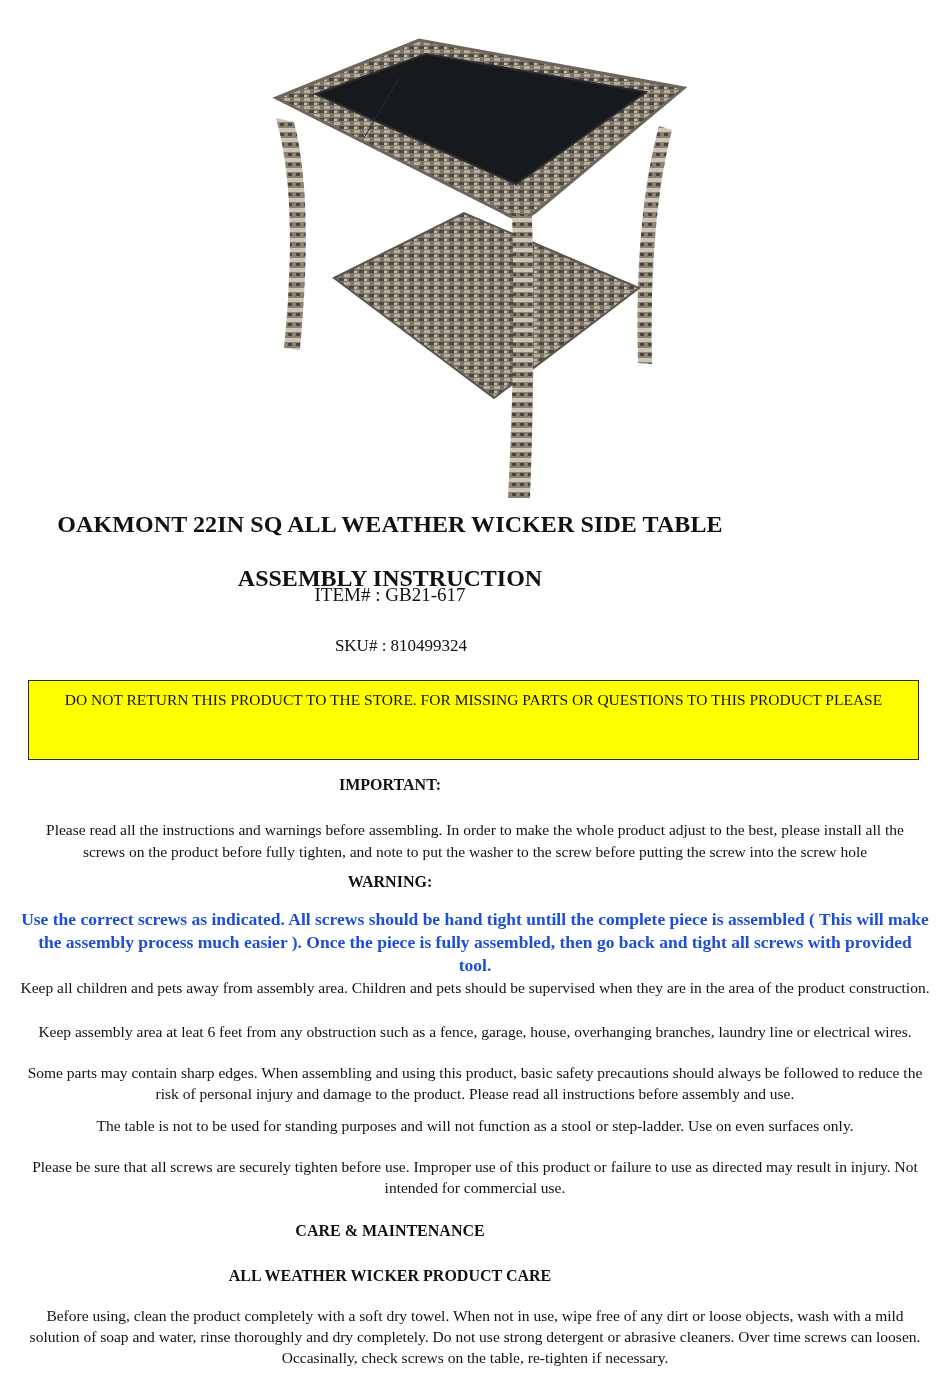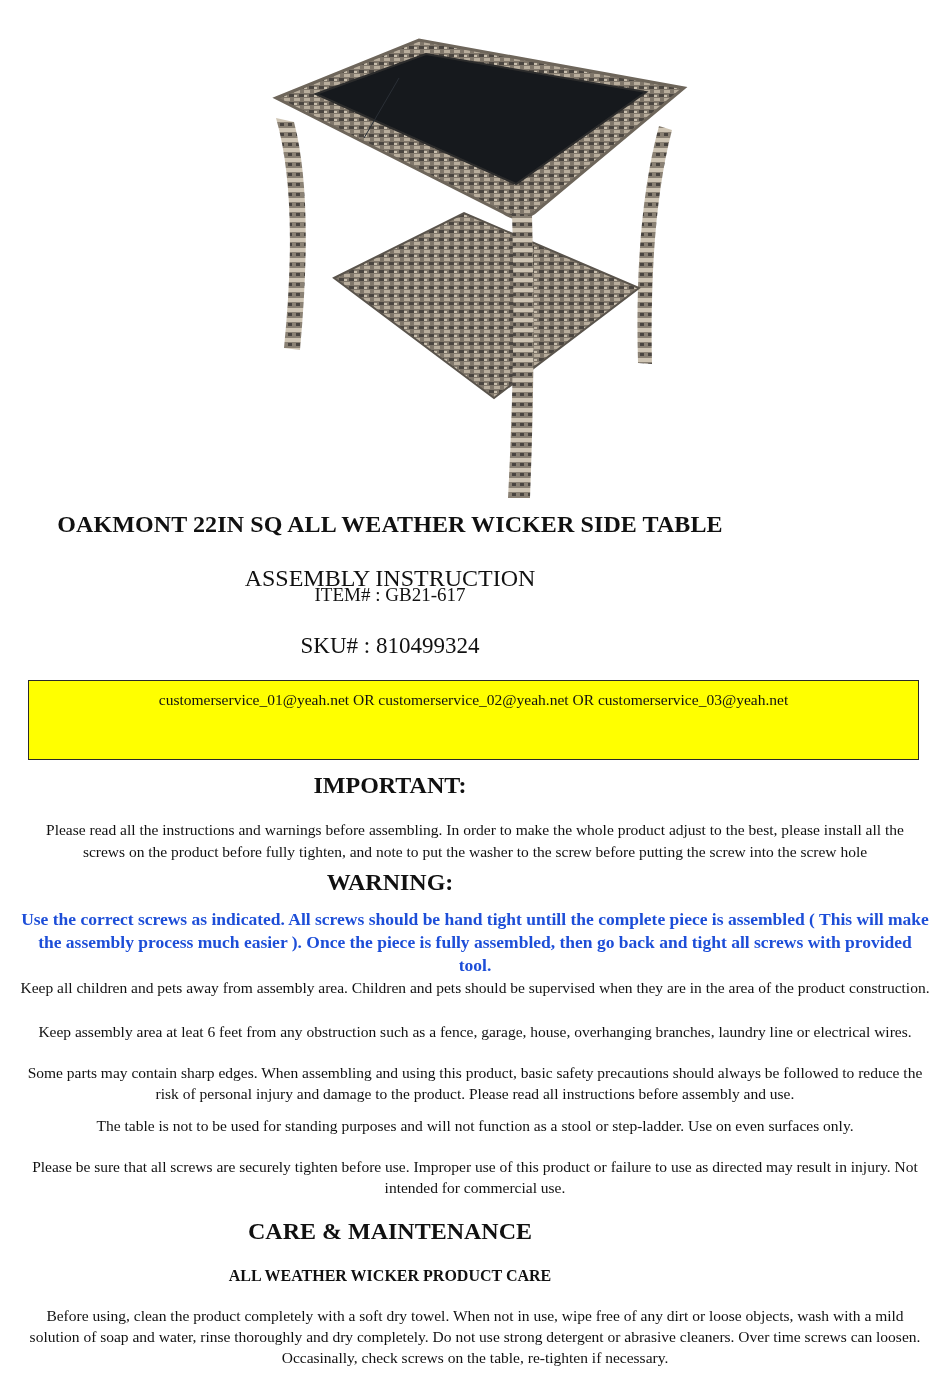--- a/index.html
+++ b/index.html
@@ -20,41 +20,41 @@
       width: 440px; height: 482px;
     }
 
     .title {
       top: 508px;
       font-size: 24px; font-weight: bold; letter-spacing: 0.1px;
       line-height: 32px;
     }
     .subtitle {
       top: 562px;
-      font-size: 24px; line-height: 32px;
+      font-size: 24px; line-height: 32px; font-weight: bold;
     }
     .item-line { top: 582px; font-size: 19px; line-height: 26px; }
-    .sku-line { top: 633px; font-size: 23px; line-height: 26px; }
+    .sku-line { top: 633px; font-size: 17px; line-height: 26px; padding-left: 11px; }
 
     .notice-box {
       position: absolute;
       left: 28px; top: 680px;
       width: 891px; height: 80px;
       background: #ffff00;
       border: 1px solid #2a2a2a;
       box-sizing: border-box;
       text-align: center;
       font-size: 15.5px;
       line-height: 20px;
       padding-top: 9px;
     }
     .notice-box div { white-space: nowrap; }
 
     .heading {
-      font-size: 24px; font-weight: bold; line-height: 30px;
+      font-size: 16px; font-weight: bold; line-height: 30px;
     }
     .h-important { top: 770px; }
     .p-important {
       position: absolute; left: 28px; width: 894px;
       top: 807px; height: 55px; overflow: hidden;
       text-align: center; font-size: 15.5px; line-height: 22px; margin-top: 12px;
     }
     .h-warning { top: 867px; }
     .p-red {
       position: absolute; left: 20px; width: 910px;
@@ -109,21 +109,21 @@
     <path d="M258 195 Q262 330 254 480 L276 480 Q282 330 278 198 Z" fill="url(#wickV)"></path>
   </svg>
 </div>
 
 <div class="abs title">OAKMONT 22IN SQ ALL WEATHER WICKER SIDE TABLE</div>
 <div class="abs subtitle">ASSEMBLY INSTRUCTION</div>
 <div class="abs item-line">ITEM# : GB21-617</div>
 <div class="abs sku-line">SKU# : 810499324</div>
 
 <div class="notice-box">
-  <div>customerservice_01@yeah.net OR customerservice_02@yeah.net OR customerservice_03@yeah.net</div>
+  <div>DO NOT RETURN THIS PRODUCT TO THE STORE. FOR MISSING PARTS OR QUESTIONS TO THIS PRODUCT PLEASE</div>
 </div>
 
 <div class="abs heading h-important">IMPORTANT:</div>
 <div class="p-important">Please read all the instructions and warnings before assembling. In order to make the whole product adjust to the best, please install all the screws on the product before fully tighten, and note to put the washer to the screw before putting the screw into the screw hole</div>
 
 <div class="abs heading h-warning">WARNING:</div>
 <div class="p-red">Use the correct screws as indicated. All screws should be hand tight untill the complete piece is assembled ( This will make the assembly process much easier ). Once the piece is fully assembled, then go back and tight all screws with provided tool.</div>
 
 <div class="p-std p-keep1">Keep all children and pets away from assembly area. Children and pets should be supervised when they are in the area of the product construction.</div>
 <div class="p-std p-keep2">Keep assembly area at leat 6 feet from any obstruction such as a fence, garage, house, overhanging branches, laundry line or electrical wires.</div>

